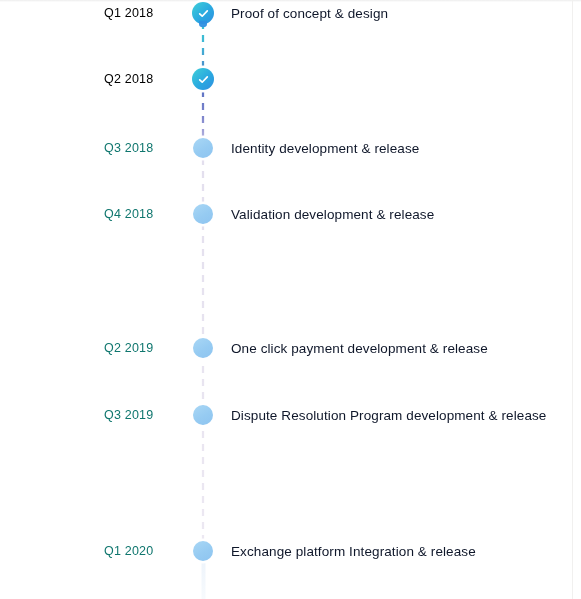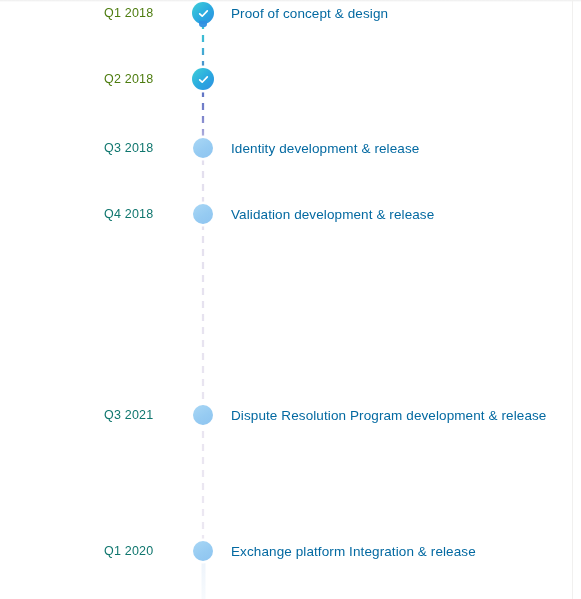--- a/index.html
+++ b/index.html
@@ -98,21 +98,21 @@
   .quarter {
     position: absolute;
     left: 104px;
     width: 80px;
     text-align: left;
     font-size: 12.5px;
     letter-spacing: 0.2px;
     color: #0f766e;
     white-space: nowrap;
   }
-  .quarter.is-done { color: #4d7c0f; }
+  .quarter.is-done { color: #000000; }
 
   .node-wrap {
     position: absolute;
     left: 203px;
     top: 50%;
     transform: translate(-50%, -50%);
     width: 34px;
     height: 34px;
     display: flex;
     align-items: center;
@@ -152,21 +152,21 @@
     height: 20px;
     border-radius: 50%;
     background-image: linear-gradient(150deg, #a9d7f5 0%, #96cbf2 55%, #8ec4f0 100%);
     box-shadow: 0 0 0 2.5px #ffffff;
   }
 
   .label {
     position: absolute;
     left: 231px;
     font-size: 13.5px;
-    color: #0369a1;
+    color: #0f172a;
     white-space: nowrap;
     letter-spacing: 0.1px;
   }
 </style>
 </head>
 <body>
 
 <div class="top-hairline"></div>
 <div class="right-hairline"></div>
 
@@ -212,23 +212,30 @@
 
   <div class="row" style="top:199px;">
     <div class="quarter">Q4 2018</div>
     <div class="node-wrap">
       <div class="node-pending"></div>
     </div>
     <div class="label">Validation development &amp; release</div>
   </div>
 
 
+  <div class="row" style="top:333px;">
+    <div class="quarter">Q2 2019</div>
+    <div class="node-wrap">
+      <div class="node-pending"></div>
+    </div>
+    <div class="label">One click payment development &amp; release</div>
+  </div>
 
   <div class="row" style="top:400px;">
-    <div class="quarter">Q3 2021</div>
+    <div class="quarter">Q3 2019</div>
     <div class="node-wrap">
       <div class="node-pending"></div>
     </div>
     <div class="label">Dispute Resolution Program development &amp; release</div>
   </div>
 
 
   <div class="row" style="top:536px;">
     <div class="quarter">Q1 2020</div>
     <div class="node-wrap">

